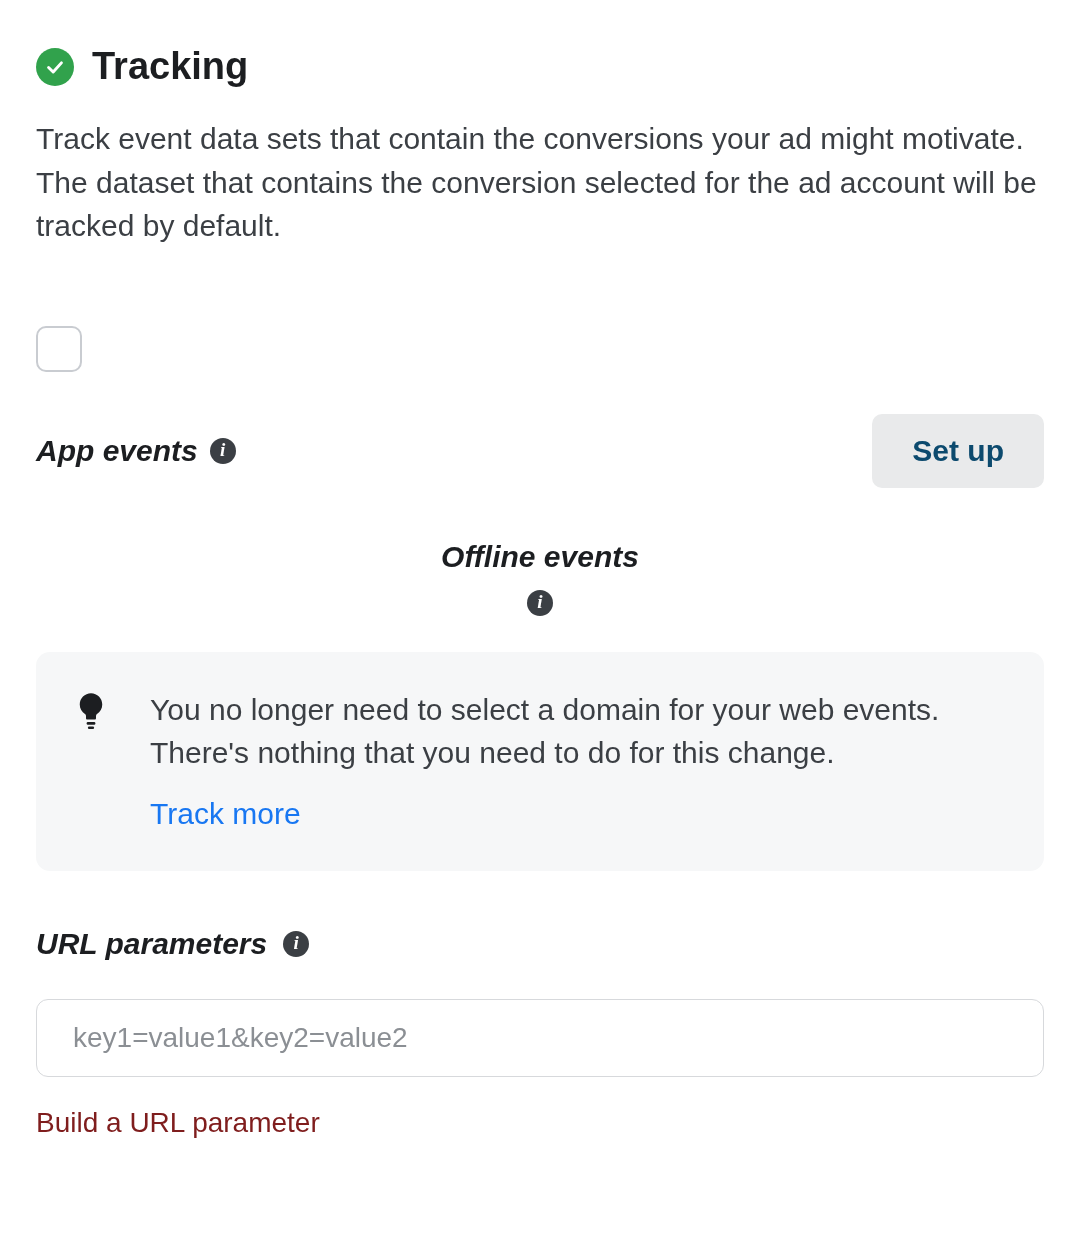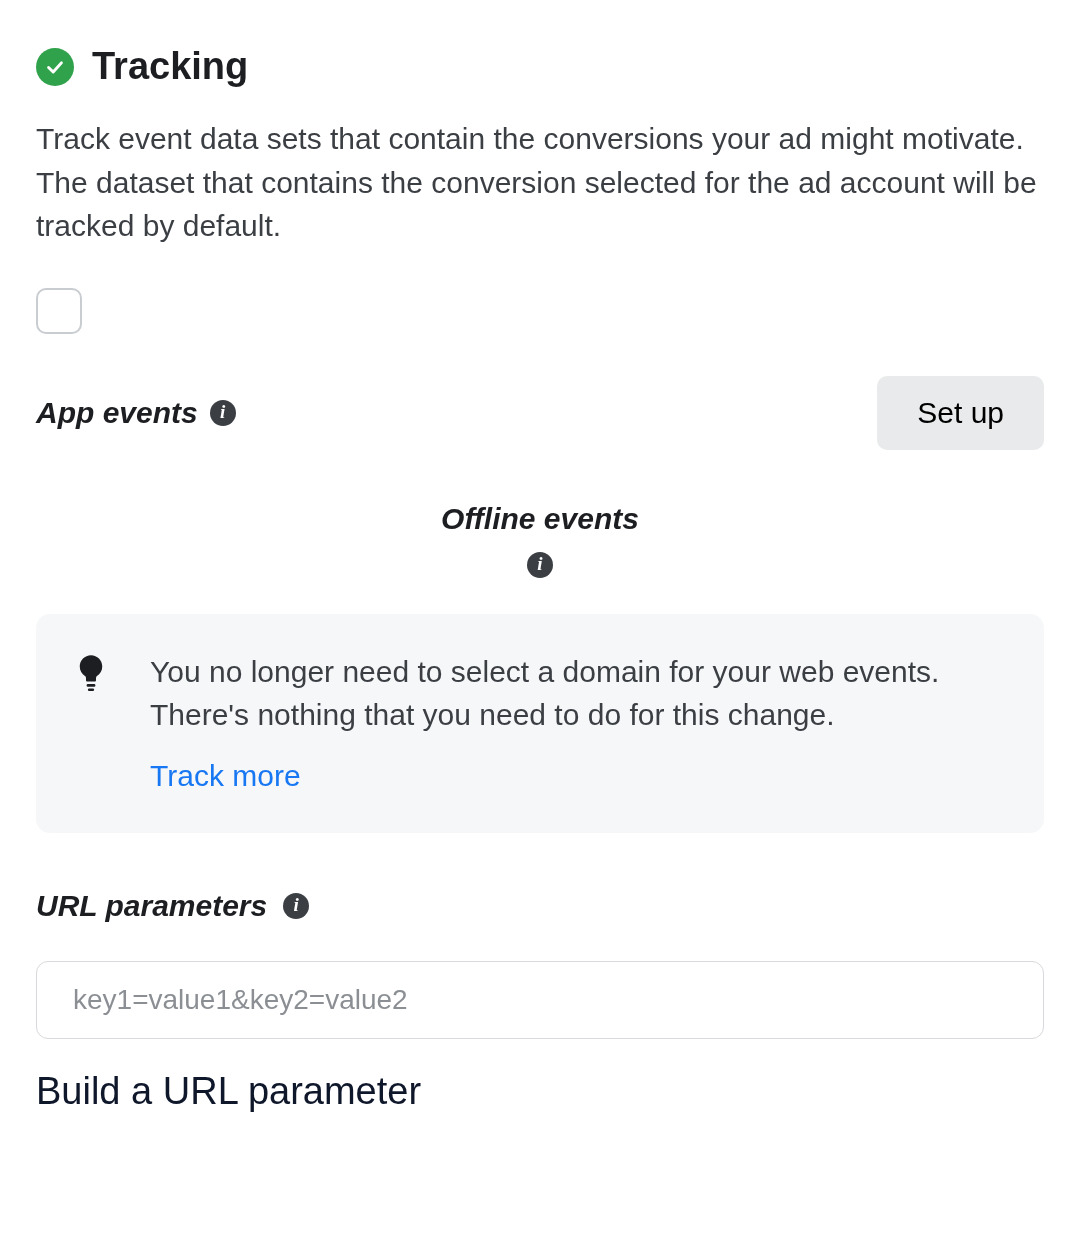--- a/index.html
+++ b/index.html
@@ -30,21 +30,21 @@
   }
   .check-circle svg { display:block; }
   h1.title {
     font-size: 38px;
     font-weight: 700;
     color: #1c1e21;
   }
   .description {
     font-size: 30px;
     color: #3b3f44;
-    margin-bottom: 40px;
+    margin-bottom: 78px;
     line-height: 1.45;
   }
   .checkbox-row {
     display: flex;
     align-items: center;
     gap: 28px;
     margin-bottom: 42px;
   }
   .checkbox {
     width: 46px;
@@ -89,22 +89,22 @@
     font-family: Georgia, serif;
     font-style: italic;
     cursor: pointer;
   }
   .setup-btn {
     background: #e9eaeb;
     border: none;
     border-radius: 10px;
     padding: 20px 40px;
     font-size: 30px;
-    font-weight: 400;
-    color: #000000;
+    font-weight: 700;
+    color: #0c4a6e;
     cursor: pointer;
   }
   .offline-row {
     margin-bottom: 36px;
     flex-direction: column;
   }
   .info-box {
     background: #f6f7f8;
     border-radius: 14px;
     padding: 36px 40px 36px 40px;
@@ -136,22 +136,22 @@
     border: 1.5px solid #d7d9dc;
     border-radius: 12px;
     padding: 22px 36px;
     font-size: 28px;
     color: #1c1e21;
     margin-top: 18px;
     margin-bottom: 26px;
   }
   .url-input::placeholder { color: #8b8f94; }
   .build-link {
-    color: #0f172a;
-    font-size: 38px;
+    color: #7f1d1d;
+    font-size: 28px;
     cursor: pointer;
   }
 </style>
 </head>
 <body>
 
 
 
 <div class="header-row">
   <div class="check-circle">

